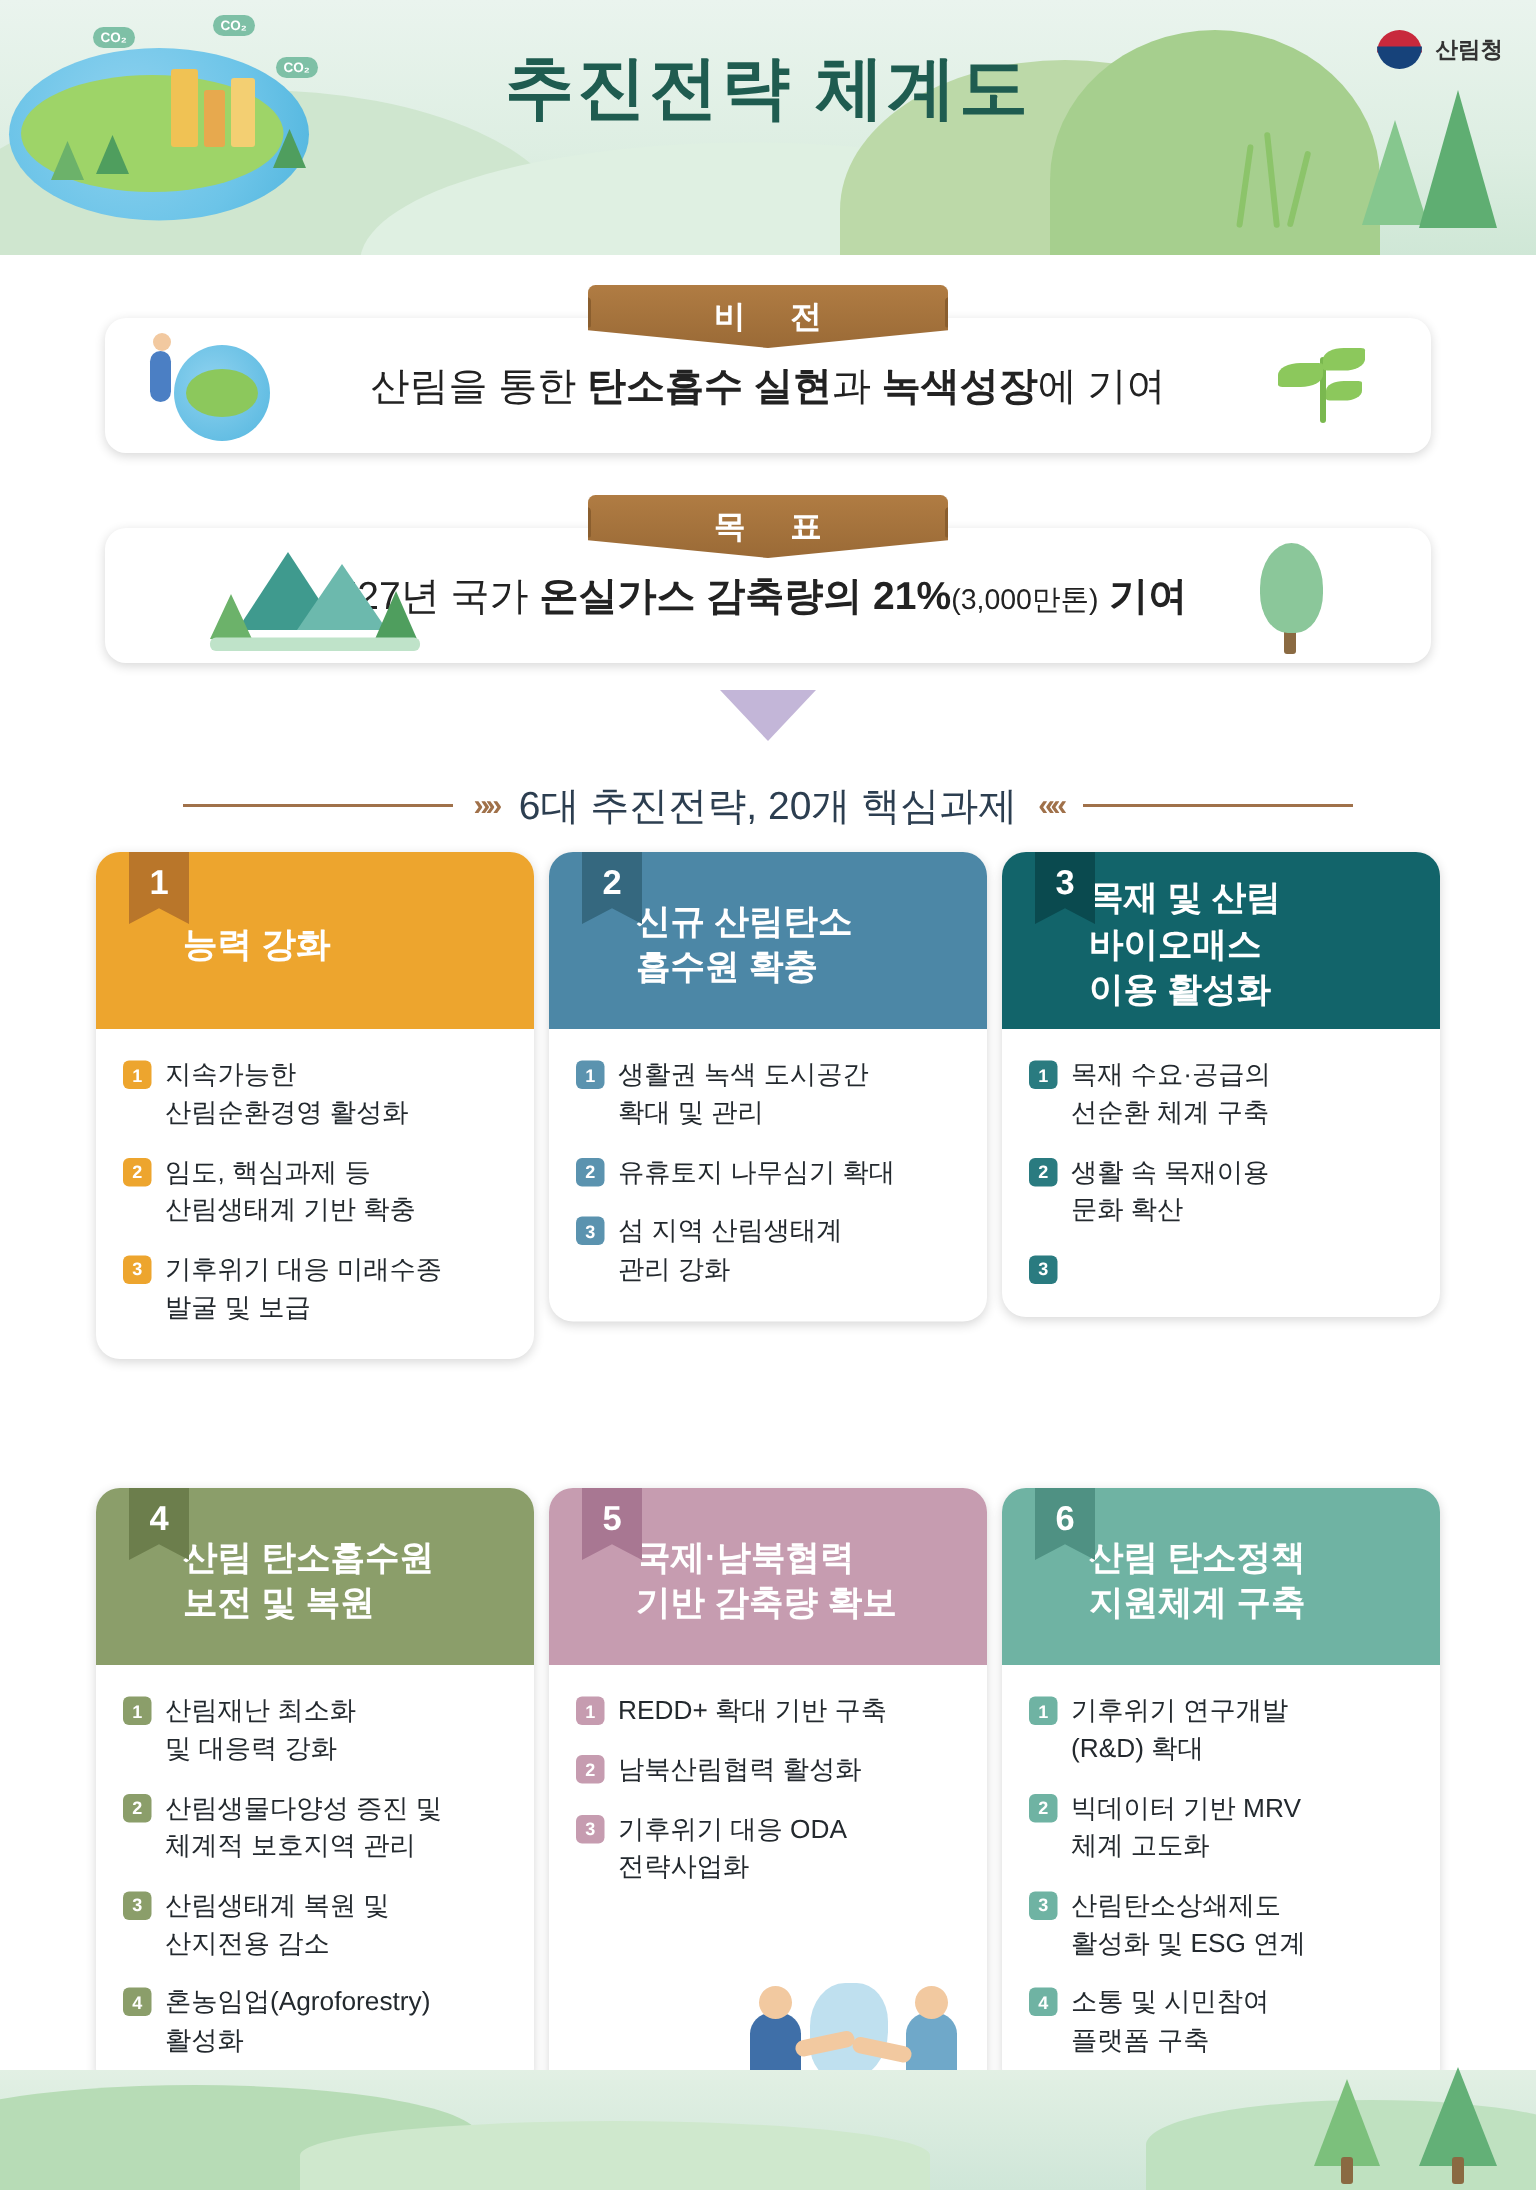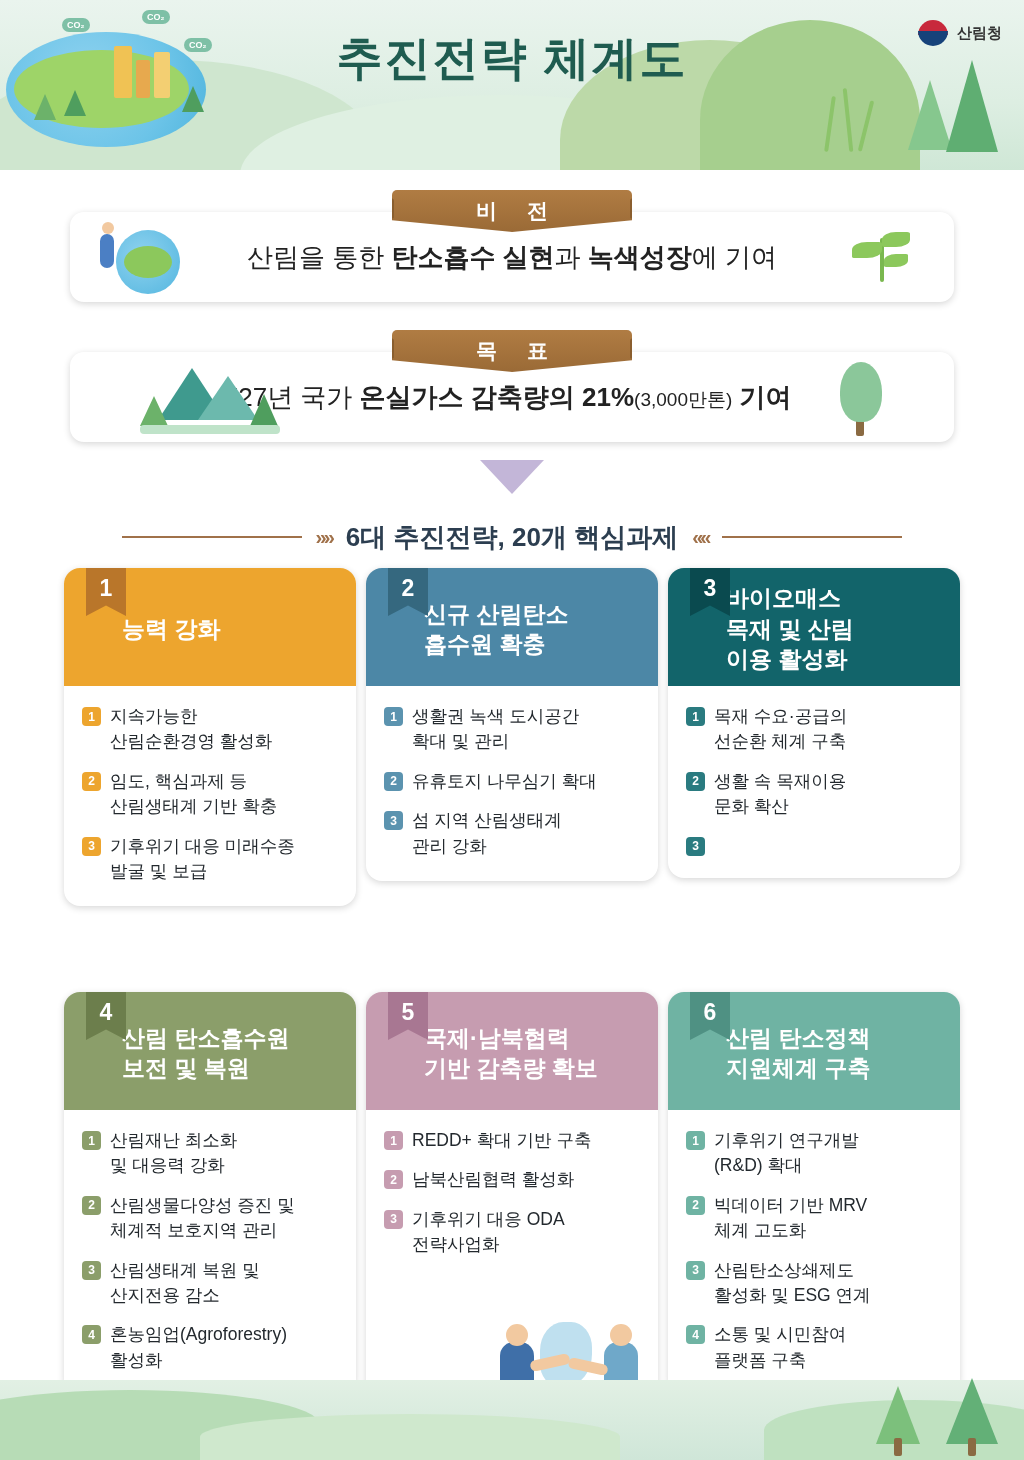--- a/index.html
+++ b/index.html
@@ -103,21 +103,21 @@
     border-top:34px solid #c3b6d8;
   }
 
   
   .sec-title-wrap {
     position:absolute; left:0; top:515px; width:1024px; height:44px;
     display:flex; align-items:center; justify-content:center; gap:14px;
   }
   .sec-line { height:2px; background:#a0714a; width:180px; }
   .chev { color:#a0714a; font-size:20px; letter-spacing:-3px; font-weight:bold;}
-  .sec-title { font-size:26px; font-weight:bold; color:#2c3e50; }
+  .sec-title { font-size:26px; font-weight:normal; color:#2c3e50; }
 
   
   .card {
     position:absolute; width:292px; background:#fff; border-radius:16px;
     box-shadow:0 2px 7px rgba(0,0,0,.16); overflow:hidden;
   }
   .card-head {
     height:118px; padding:14px 14px 10px 58px;
     color:#fff; font-size:23px; font-weight:bold; line-height:1.32;
     display:flex; flex-direction:column; justify-content:center;
@@ -302,22 +302,22 @@
           <div class="task-num" style="background: rgb(91, 147, 175);">3</div>
           <div class="task-text">
             <div>섬 지역 산림생태계</div>
             <div>관리 강화</div>
           </div>
         </div>
       </div>
     </div>
     <div class="card" style="left: 668px; top: 568px;">
       <div class="card-head" style="background: rgb(18, 100, 106);">
+        <div>목재 및 산림</div>
         <div>바이오매스</div>
-        <div>목재 및 산림</div>
         <div>이용  활성화</div>
         <div class="card-num" style="background: rgb(10, 74, 79);">3</div>
       </div>
       <div class="card-body">
         <div class="task">
           <div class="task-num" style="background: rgb(42, 123, 128);">1</div>
           <div class="task-text">
             <div>목재 수요·공급의</div>
             <div>선순환 체계 구축</div>
           </div>

